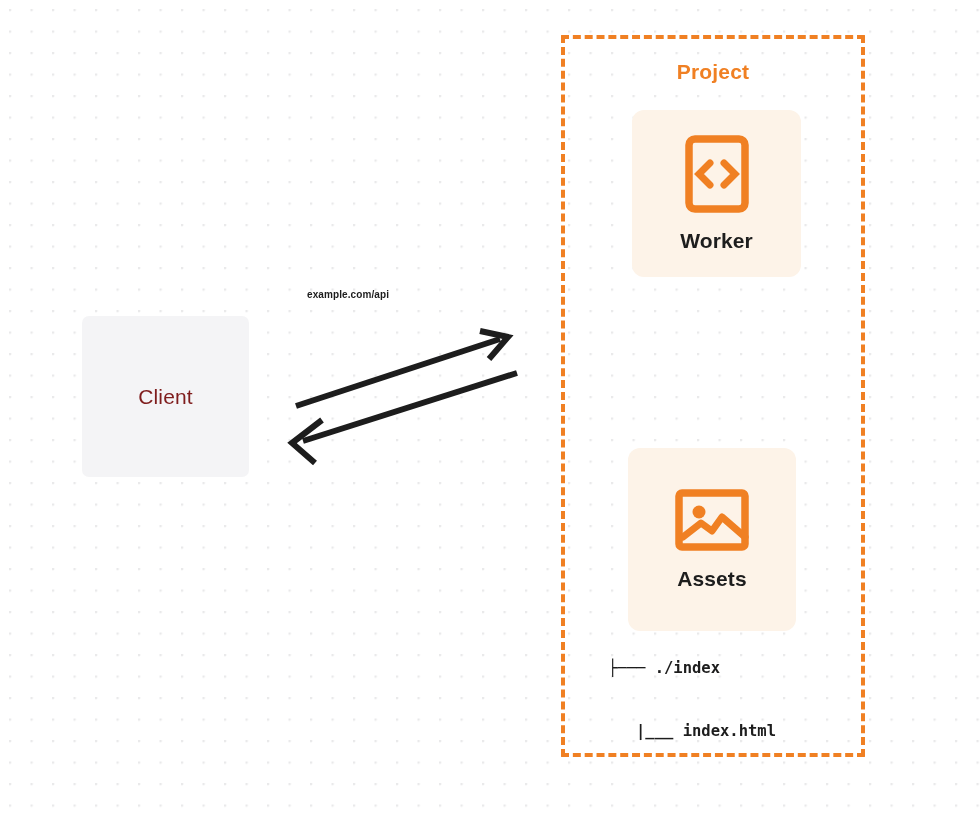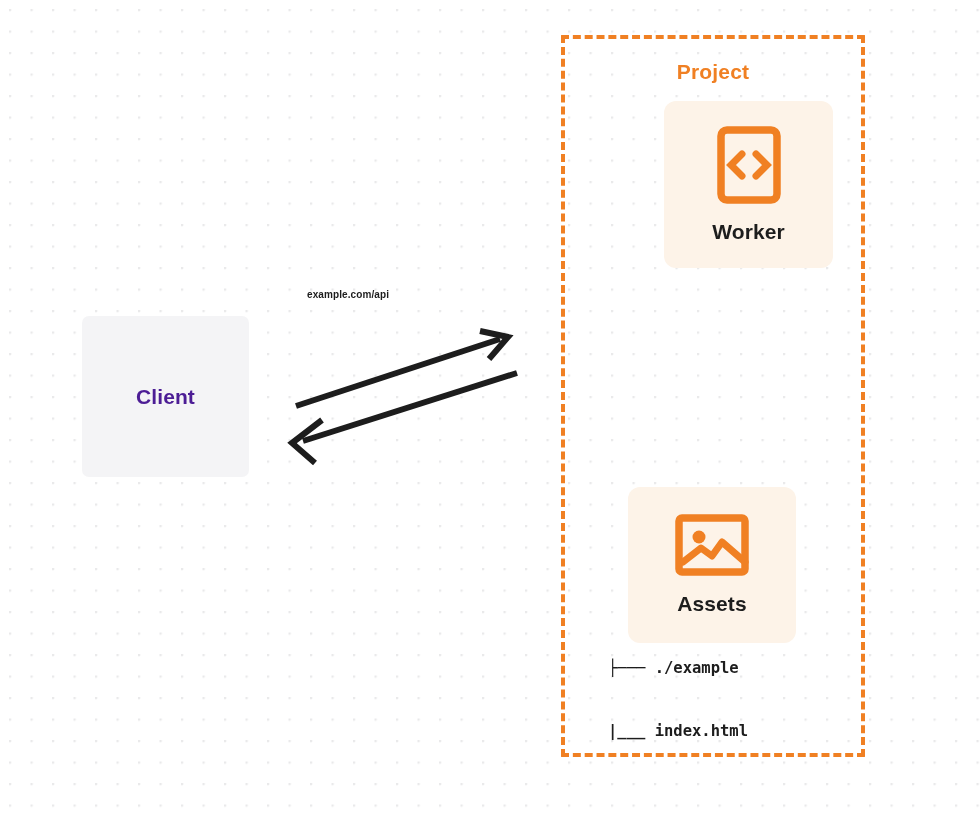--- a/index.html
+++ b/index.html
@@ -32,22 +32,22 @@
     width: 167px;
     height: 161px;
     background: #f4f4f6;
     border-radius: 7px;
     display: flex;
     align-items: center;
     justify-content: center;
   }
   #client-node .node-label {
     font-size: 21px;
-    font-weight: bold;
-    color: #4c1d95;
+    font-weight: normal;
+    color: #7f1d1d;
     letter-spacing: 0.1px;
   }
 
   
   #project-group {
     position: absolute;
     left: 561px;
     top: 35px;
     width: 304px;
     height: 722px;
@@ -75,31 +75,29 @@
     position: absolute;
     background: #fdf3e8;
     border-radius: 12px;
     display: flex;
     flex-direction: column;
     align-items: center;
     justify-content: center;
   }
   #worker-card {
     left: 632px;
-    top: 101px;
+    top: 110px;
     width: 169px;
     height: 167px;
-    margin-left: 32px;
   }
   #assets-card {
     left: 628px;
     top: 448px;
     width: 168px;
-    height: 156px;
-    margin-top: 39px;
+    height: 183px;
   }
   .service-card .card-icon {
     display: block;
     line-height: 0;
     margin-bottom: 16px;
   }
   .service-card .card-label {
     font-size: 21px;
     font-weight: bold;
     color: #1d1d1d;
@@ -114,21 +112,21 @@
     width: 196px;
     font-family: "DejaVu Sans Mono", monospace;
     font-size: 15.5px;
     font-weight: bold;
     line-height: 21px;
     color: #1d1d1d;
     white-space: pre;
   }
   #assets-file-tree .tree-line {
     display: block;
-    text-align: left;
+    text-align: center;
   }
   #assets-file-tree .tree-line.tree-root {
     text-align: left;
   }
 
   
   #connector-arrows {
     position: absolute;
     left: 0;
     top: 0;
@@ -192,18 +190,18 @@
       <svg width="74" height="62" viewBox="0 0 74 62" fill="none">
         <rect x="4" y="4" width="66" height="54" rx="3" ry="3" stroke="#f08023" stroke-width="7.5" fill="none"></rect>
         <circle cx="24" cy="23" r="6.5" fill="#f08023"></circle>
         <polyline points="8,48 26,34 37,42 47,28 70,48" fill="none" stroke="#f08023" stroke-width="7" stroke-linecap="round" stroke-linejoin="round"></polyline>
       </svg>
     </span>
     <span class="card-label">Assets</span>
   </div>
 
   <div id="assets-file-tree">
-    <span class="tree-line tree-root">├─── ./example</span>
+    <span class="tree-line tree-root">├─── ./index</span>
     <span class="tree-line">|___ index.html</span>
     
   </div>
 
 </div>
 
 </body></html>

